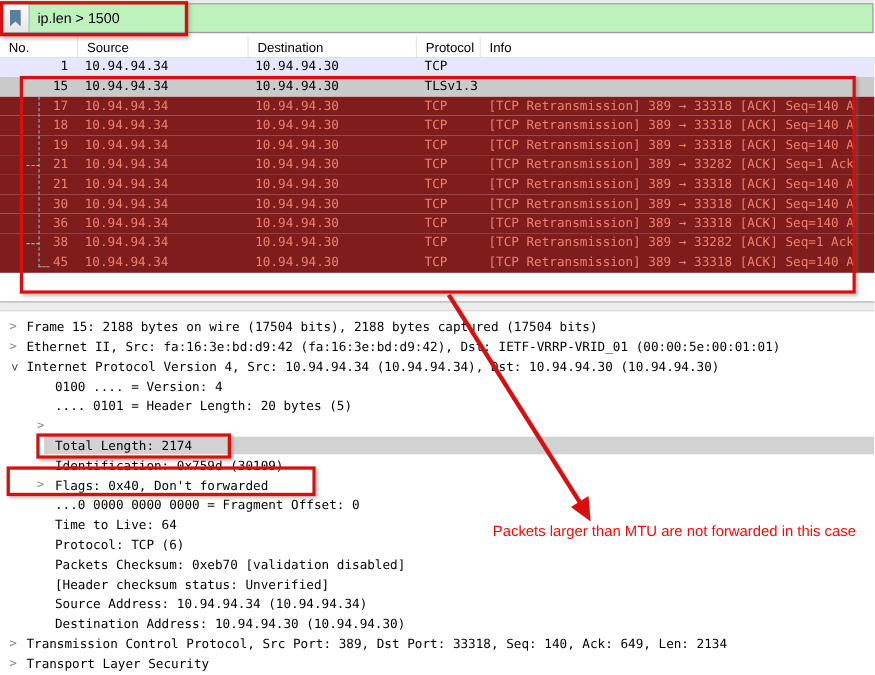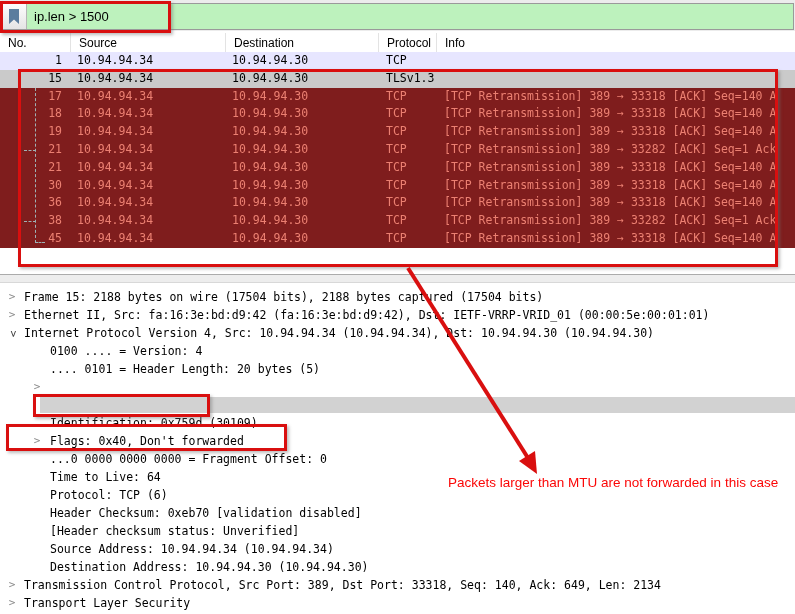--- a/index.html
+++ b/index.html
@@ -205,20 +205,21 @@
       
       <span class="dtext">.... 0101 = Header Length: 20 bytes (5)</span>
     </div>
       <div class="dline ind1">
       
       <span class="expander">&gt;</span>
     </div>
       <div class="dline ind1 selected">
       <span class="sel-stripe"></span>
       
+      <span class="dtext">Total Length: 2174</span>
     </div>
       <div class="dline ind1">
       
       
       <span class="dtext">Identification: 0x759d (30109)</span>
     </div>
       <div class="dline ind1">
       
       <span class="expander">&gt;</span>
       <span class="dtext">Flags: 0x40, Don't forwarded</span>
@@ -234,21 +235,21 @@
       <span class="dtext">Time to Live: 64</span>
     </div>
       <div class="dline ind1">
       
       
       <span class="dtext">Protocol: TCP (6)</span>
     </div>
       <div class="dline ind1">
       
       
-      <span class="dtext">Header Checksum: 0xeb70 [validation disabled]</span>
+      <span class="dtext">Packets Checksum: 0xeb70 [validation disabled]</span>
     </div>
       <div class="dline ind1">
       
       
       <span class="dtext">[Header checksum status: Unverified]</span>
     </div>
       <div class="dline ind1">
       
       
       <span class="dtext">Source Address: 10.94.94.34 (10.94.94.34)</span>

